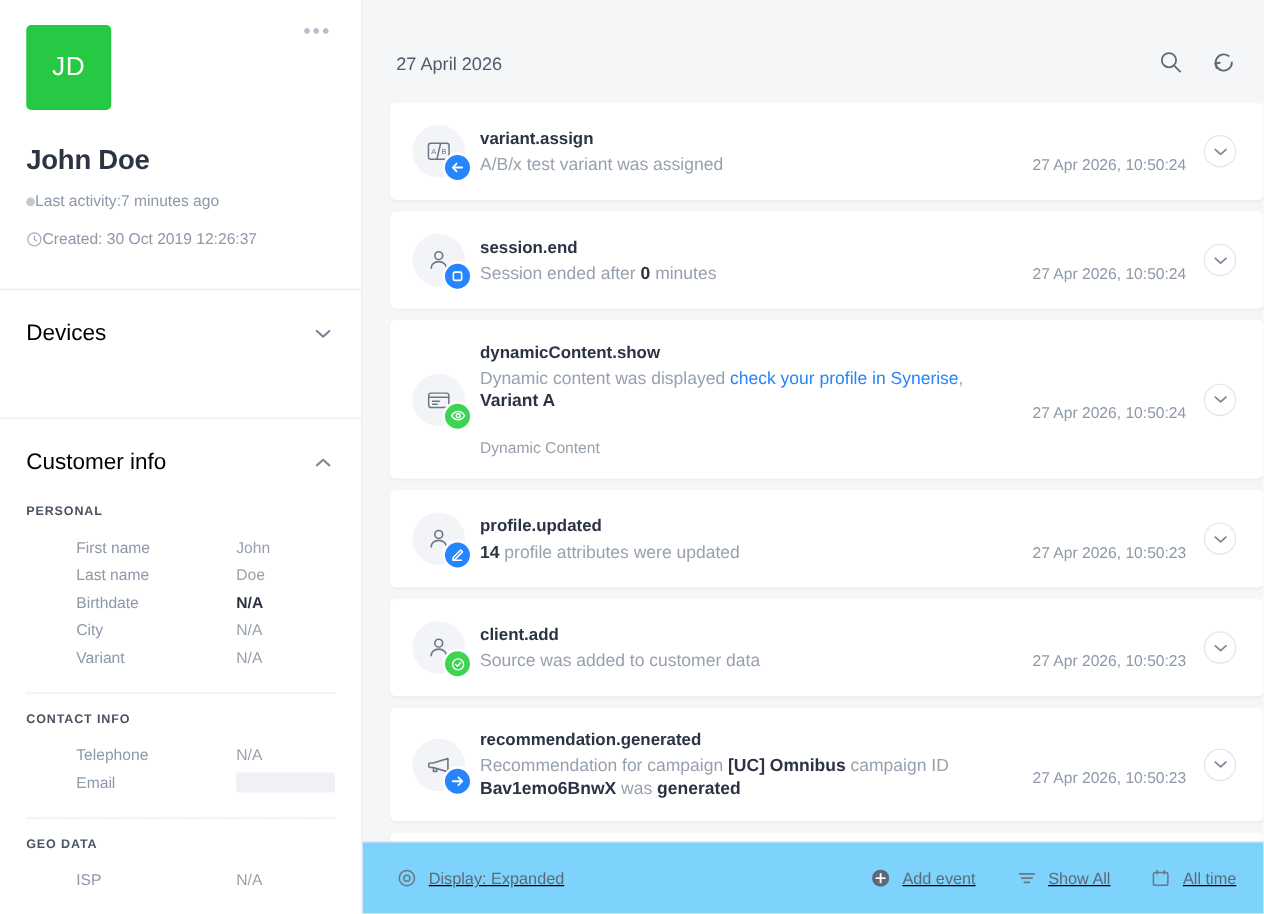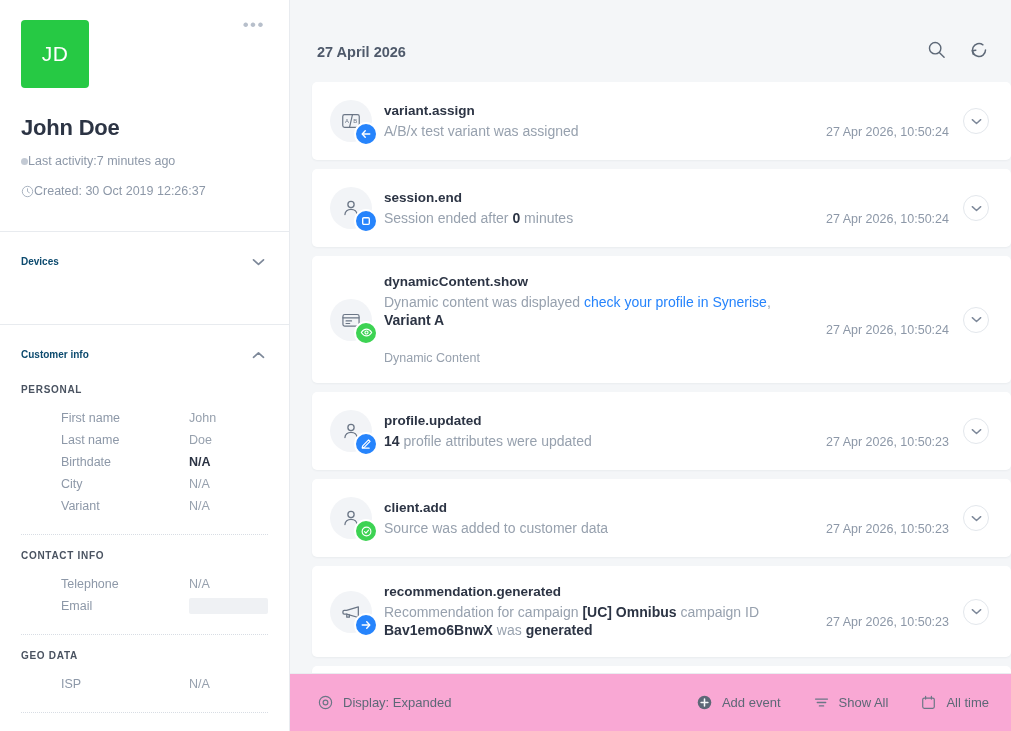--- a/index.html
+++ b/index.html
@@ -41,21 +41,21 @@
   }
   .meta-row.created { margin-top: 16px; }
   .dot-ind { width: 7px; height: 7px; border-radius: 50%; background: #c3cad4; flex: none; }
   .clock-ico { width: 13px; height: 13px; flex: none; color: #a8b2bf; }
 
   .sb-divider { height: 1px; background: #e8ebef; margin-top: 33px; }
   .sb-section-head {
     display: flex; align-items: center; justify-content: space-between;
     padding: 24px 24px 24px 21px;
   }
-  .sb-section-title { font-size: 10px; font-weight: bold; color: #0c4a6e; }
+  .sb-section-title { font-size: 18px; font-weight: normal; color: #000000; }
   .chev { color: #7d8899; font-size: 11px; line-height: 1; }
 
   .cust-info-body { padding: 0 21px 0 21px; }
   .grp-label {
     font-size: 10px; font-weight: bold; color: #4a5361;
     letter-spacing: .7px; margin-bottom: 12px;
   }
   .fld {
     display: flex; font-size: 12.5px; line-height: 22px; margin-left: 40px;
   }
@@ -69,21 +69,21 @@
   .main {
     width: 721px; height: 731px;
     background: #f4f6f8;
     position: relative; overflow: hidden;
   }
   .main-head {
     height: 82px; display: flex; align-items: center;
     padding: 0 22px 0 27px; background: #f4f6f8;
   }
   .head-date {
-    font-size: 14.5px; color: #4f5a6b; font-weight: 700; flex: 1;
+    font-size: 14.5px; color: #4f5a6b; font-weight: 400; flex: 1;
     padding-top: 22px;
   }
   .head-icons { display: flex; gap: 23px; padding-top: 18px; }
   .head-icons svg { color: #5d6877; cursor: pointer; }
 
   .feed {
     position: absolute; top: 82px; left: 0; right: 0; bottom: 58px;
     overflow: hidden; padding: 0 0 0 22px;
   }
   .card {
@@ -129,22 +129,22 @@
     width: 26px; height: 26px; border-radius: 50%;
     border: 1px solid #e3e7ec; background: #fff;
     display: flex; align-items: center; justify-content: center;
     color: #7d8899; font-size: 10px; cursor: pointer;
   }
   .card.partial { min-height: 40px; overflow: hidden; }
 
   
   .bottombar {
     position: absolute; left: 0; right: 0; bottom: 0; height: 58px;
-    background: #f9a8d4; border-top: 1px solid #eaedf1;
-    display: flex; align-items: center; padding: 0 22px 0 27px;
+    background: #7dd3fc; border-top: 1px solid #eaedf1;
+    display: flex; align-items: center; padding: 0 22px 0 27px; text-decoration: underline;
   }
   .bb-item {
     display: flex; align-items: center; gap: 9px;
     font-size: 13px; color: #5d6877; cursor: pointer;
   }
   .bb-right { margin-left: auto; display: flex; gap: 32px; }
   .bb-item svg { color: #6b7686; flex: none; }
   .bb-item .plus-c { color: #5d6877; }
 </style>
 </head>

